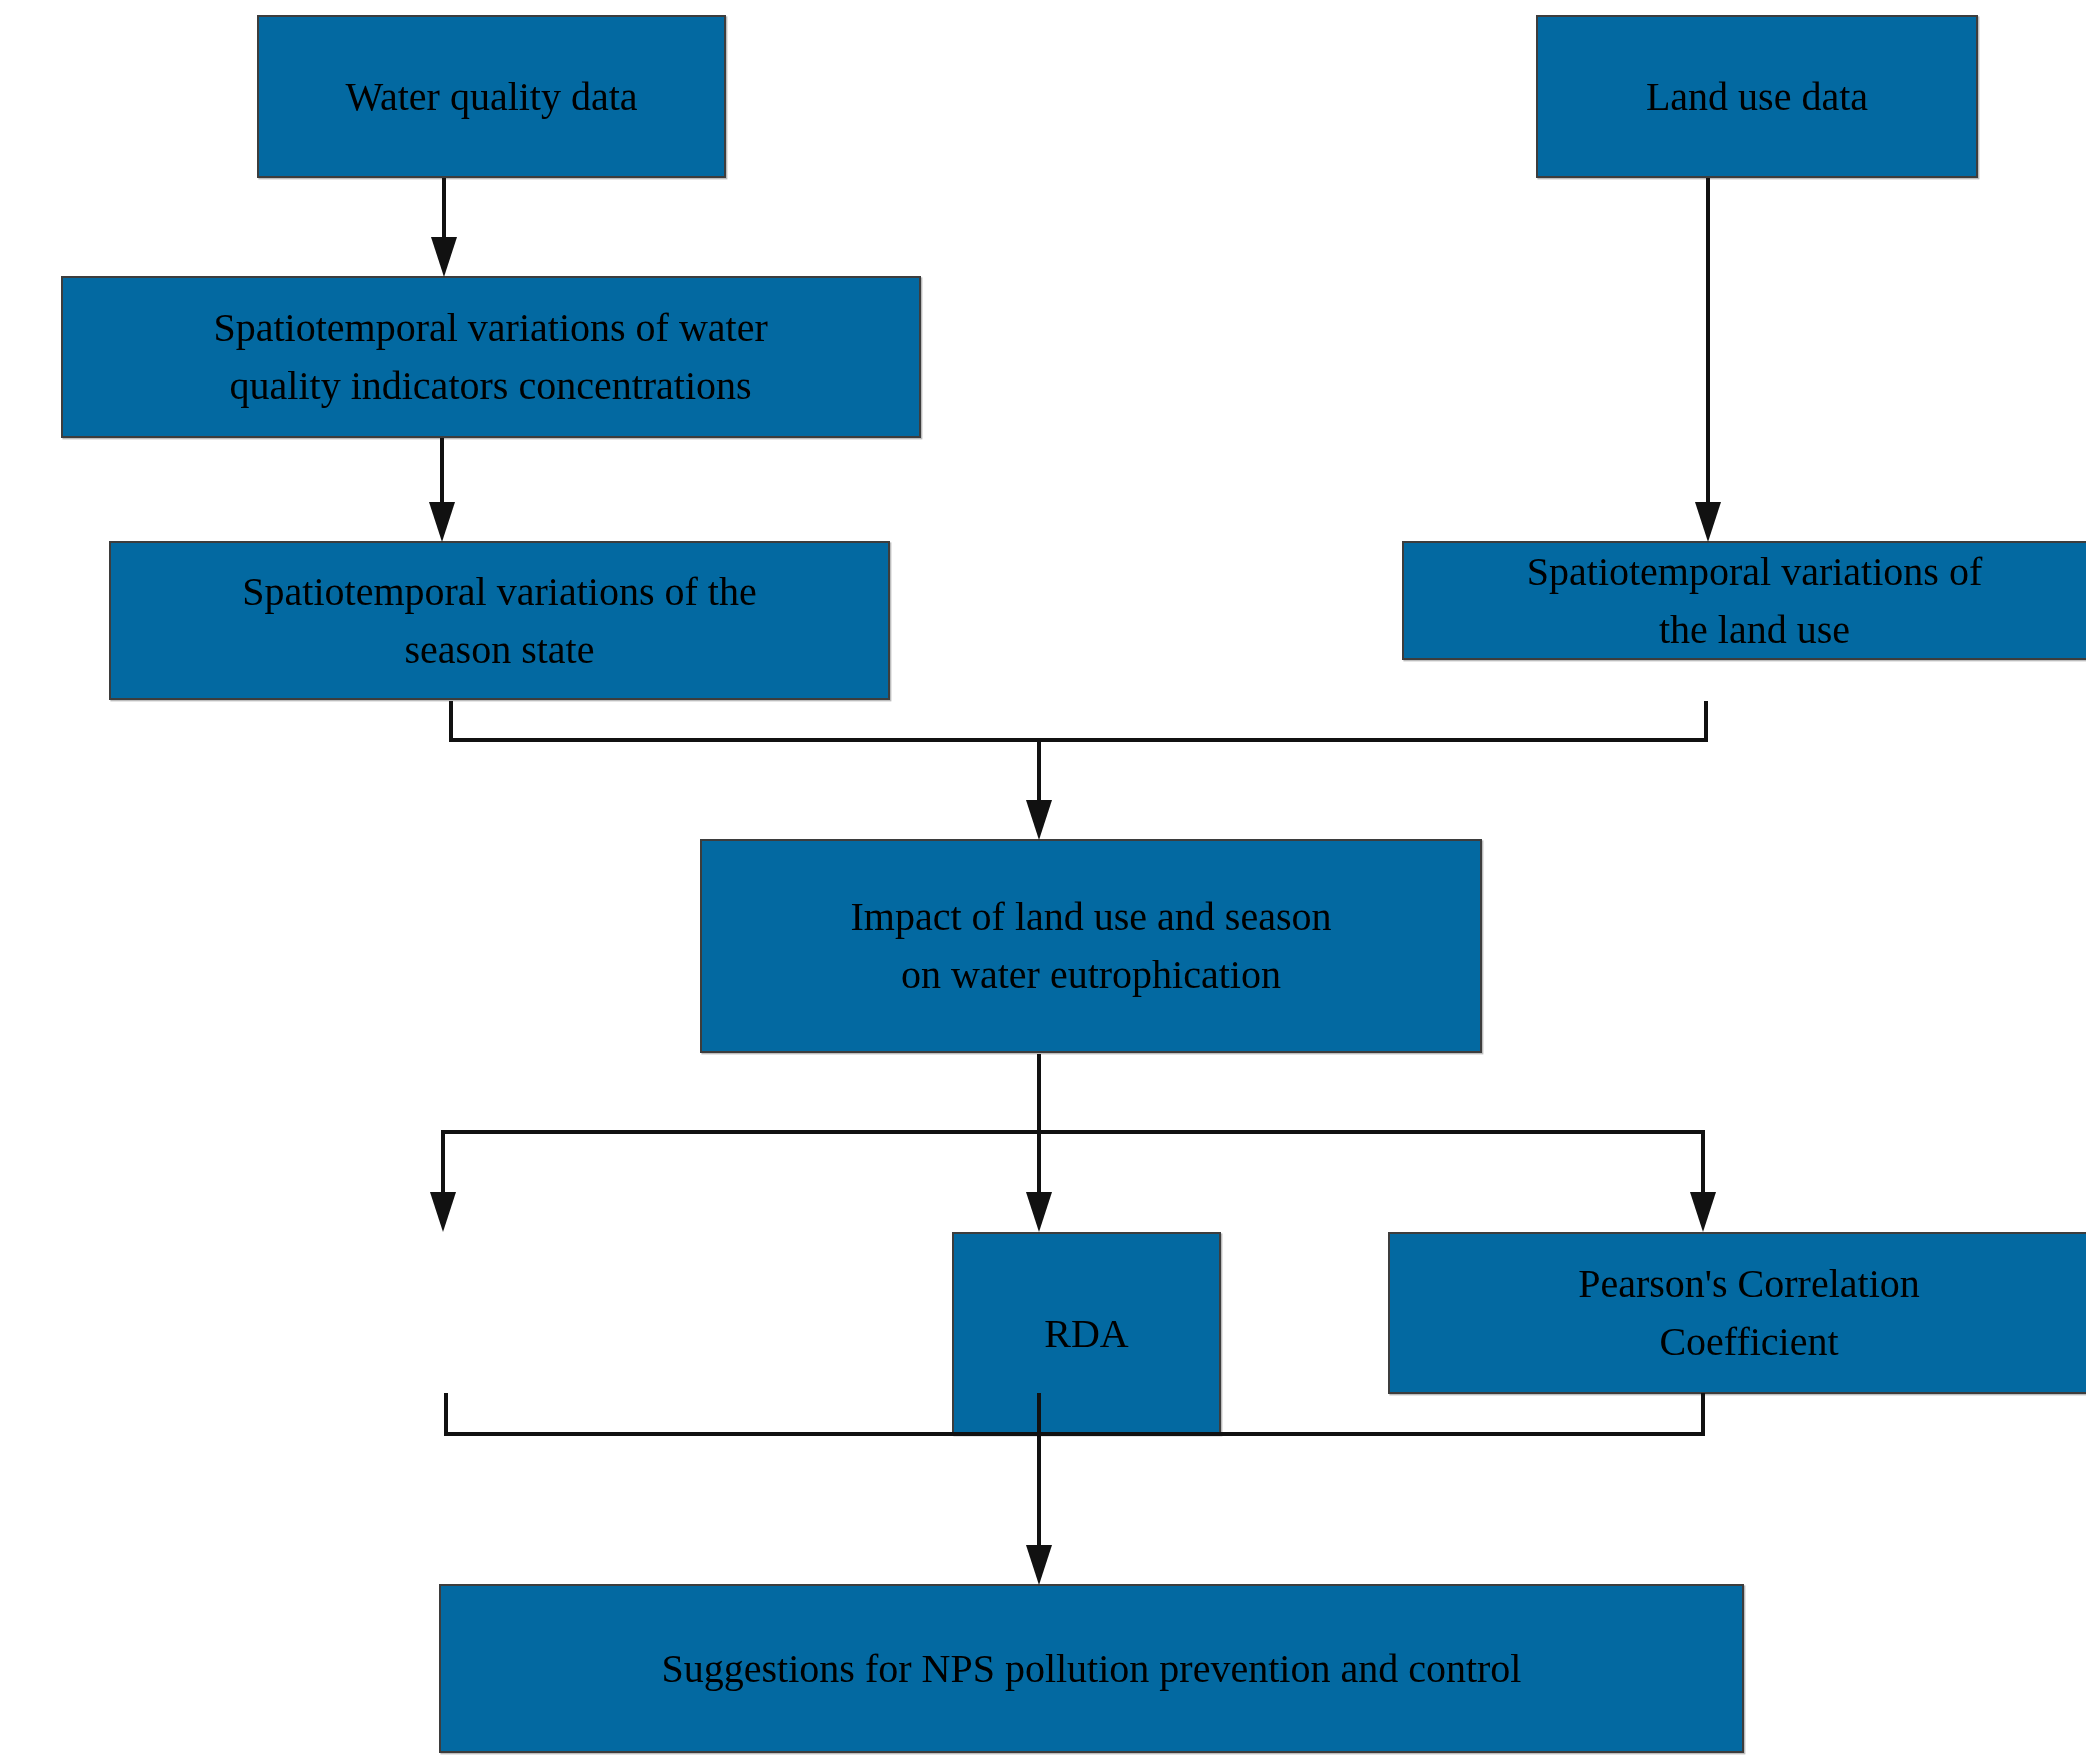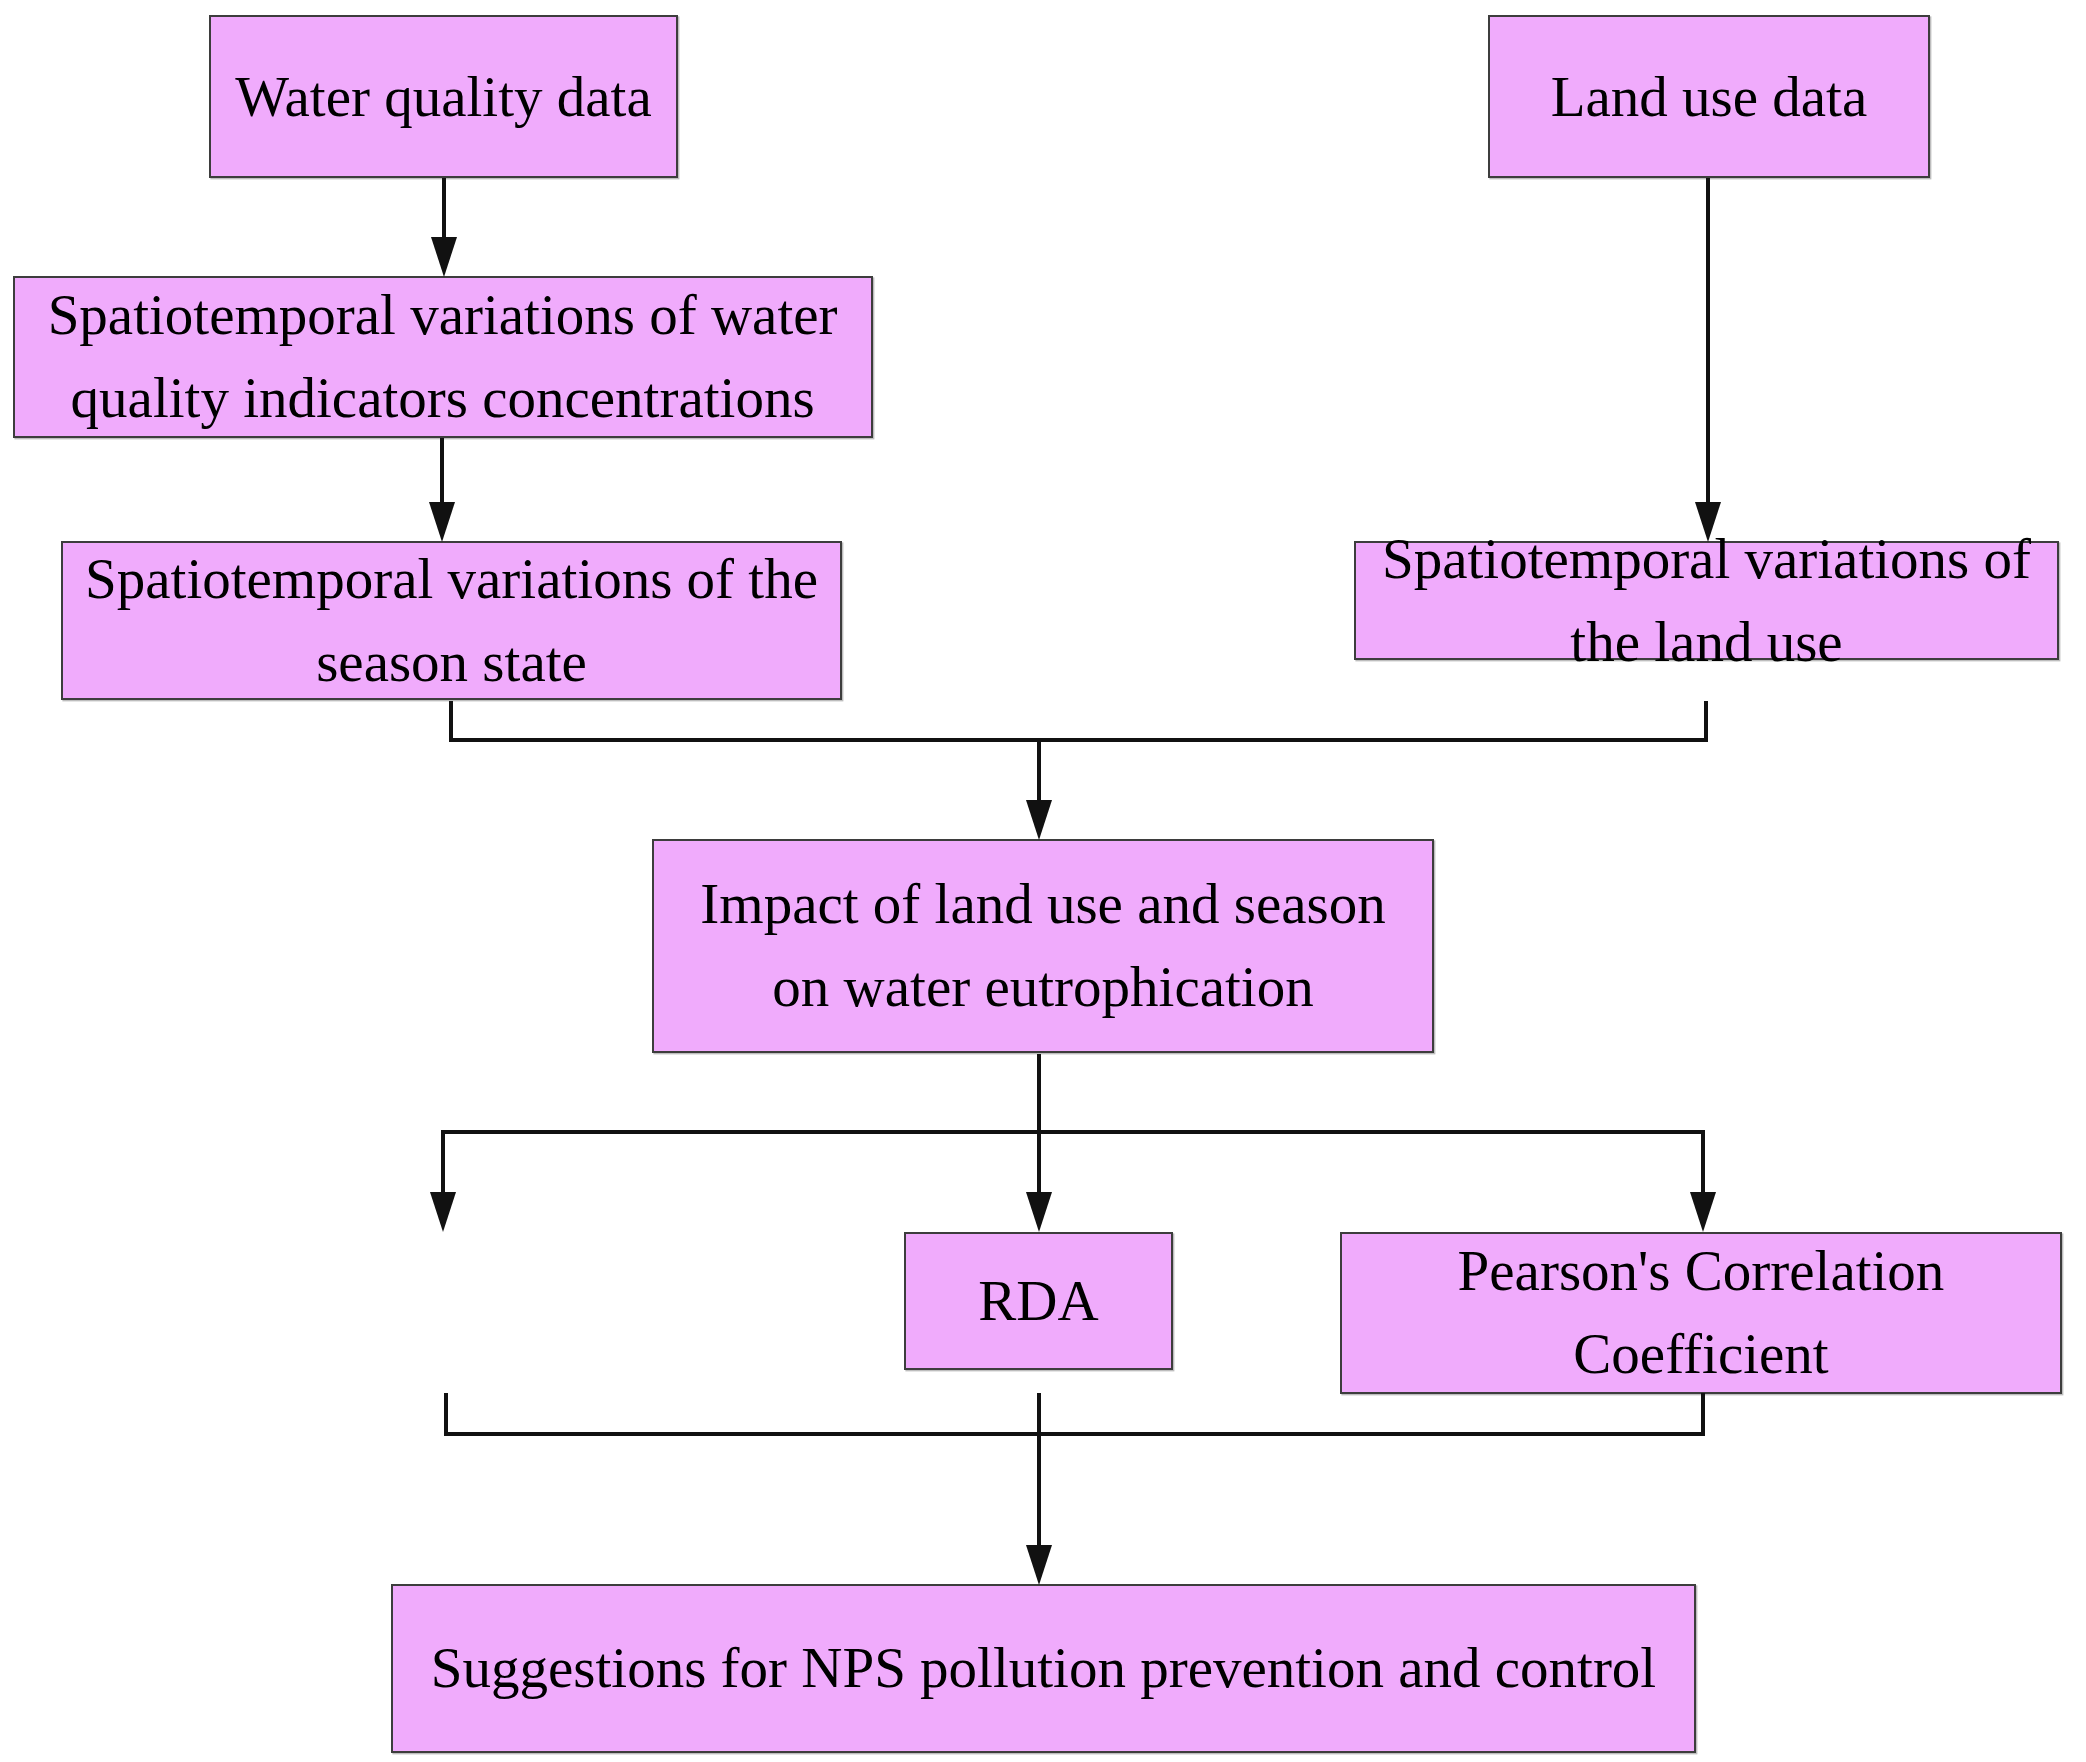--- a/index.html
+++ b/index.html
@@ -12,29 +12,30 @@
     width: 2087px;
     height: 1763px;
     background: #ffffff;
     font-family: "Liberation Serif", "DejaVu Serif", serif;
     color: #000000;
   }
   .node {
     position: absolute;
     box-sizing: border-box;
     border: 2.8px solid #3d3d3d;
-    background: #f0abfc;
+    background: #0369a1;
     display: flex;
     align-items: center;
     justify-content: center;
     text-align: center;
-    font-size: 57px;
+    font-size: 40px;
     line-height: 1.45;
     white-space: pre-line;
     box-shadow: 1.4px 1.4px 0 #bdbdbd;
+    margin-left: 48px;
   }
   .vline, .hline {
     position: absolute;
     background: #111111;
   }
   .vline { width: 4.2px; }
   .hline { height: 4.2px; }
   .arrow-down {
     position: absolute;
     width: 0;
@@ -56,21 +57,21 @@
   <div class="node" style="left:1488px; top:15.4px; width:442px; height:163px;">Land use data</div>
 
   <div class="node" style="left:61px; top:541px; width:781px; height:159px;">Spatiotemporal variations of the
 season state</div>
   <div class="node" style="left:1354px; top:541px; width:705px; height:119px;">Spatiotemporal variations of
 the land use</div>
 
   <div class="node" style="left:652px; top:839px; width:782px; height:214px;">Impact of land use and season
 on water eutrophication</div>
 
-  <div class="node" style="left:904px; top:1232px; width:269px; height:138px;">RDA</div>
+  <div class="node" style="left:904px; top:1232px; width:269px; height:203px;">RDA</div>
   <div class="node" style="left:1340px; top:1232px; width:722px; height:162px;">Pearson's Correlation
 Coefficient</div>
 
   <div class="node" style="left:391px; top:1584px; width:1305px; height:169px;">Suggestions for NPS pollution prevention and control</div>
 
   <div class="vline" style="left:442px; top:178px; height:61px;"></div>
   <div class="arrow-down" style="left:431px; top:237px;"></div>
 
   <div class="vline" style="left:440px; top:438px; height:66px;"></div>
   <div class="arrow-down" style="left:429px; top:502px;"></div>

